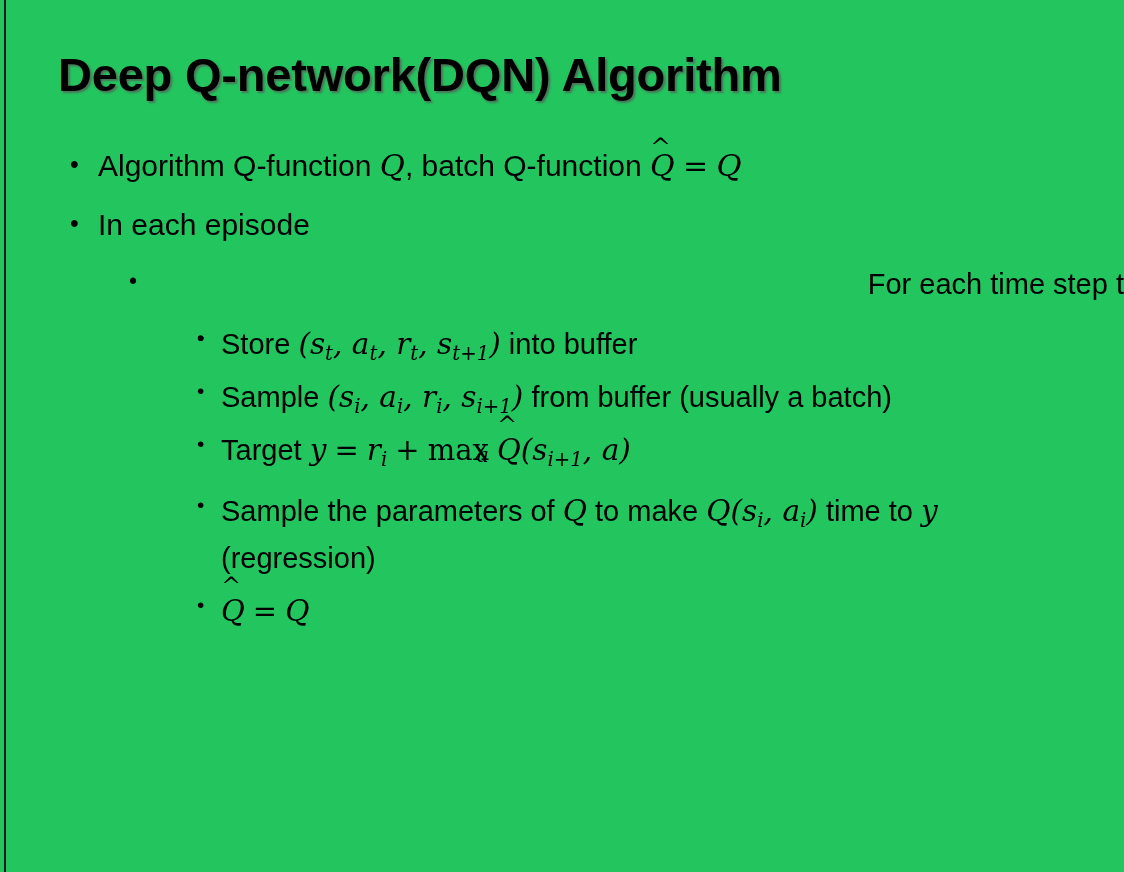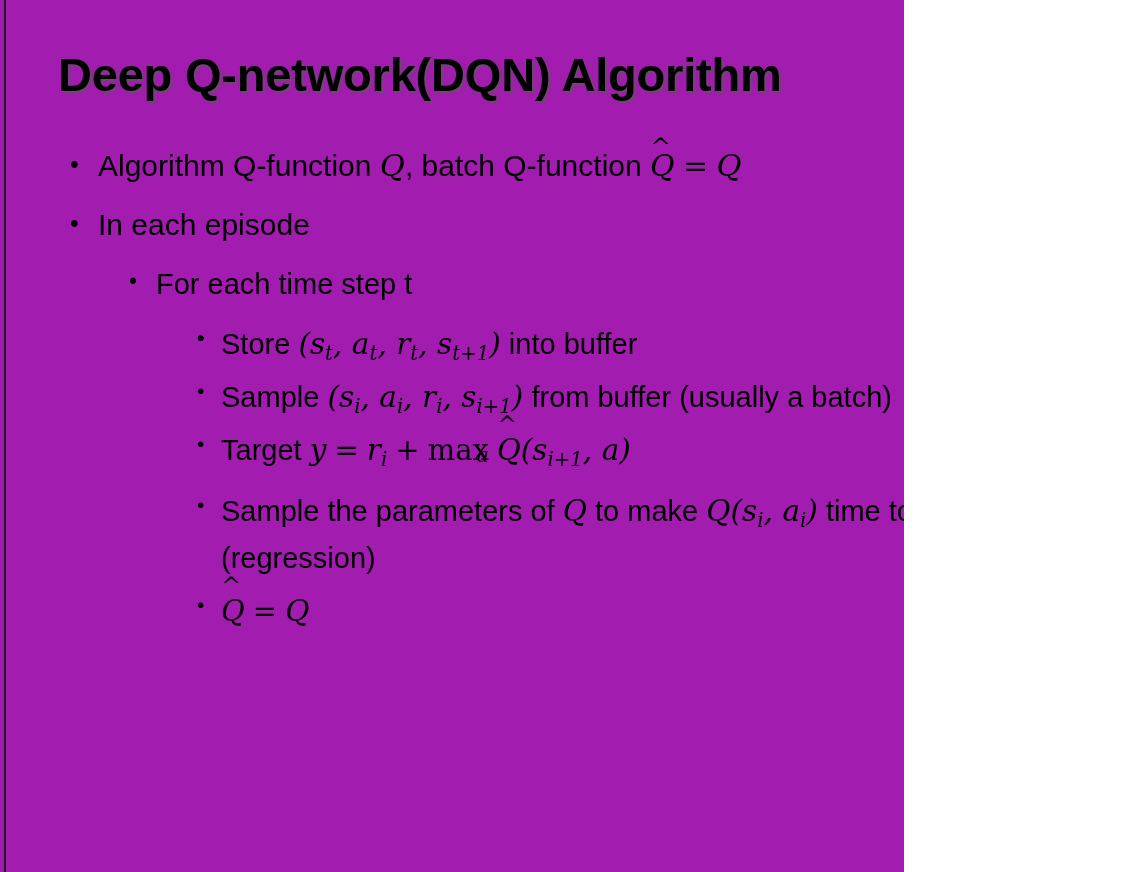--- a/index.html
+++ b/index.html
@@ -8,23 +8,23 @@
     padding: 0;
     background: #ffffff;
   }
   body {
     font-family: "Liberation Sans", sans-serif;
     color: #000000;
   }
 
   .slide {
     position: relative;
-    width: 904px;
+    width: 1124px;
     height: 872px;
-    background: #a21caf;
+    background: #22c55e;
     overflow: hidden;
     box-sizing: border-box;
   }
 
   
   .left-edge-rule {
     position: absolute;
     left: 4px;
     top: 0;
     width: 2px;
@@ -73,21 +73,21 @@
     color: #000000;
   }
 
   
   .lvl1 { padding-left: 98px; margin-bottom: 23px; }
   .lvl1 .dot  { left: 70px; font-size: 25px; top: 4px; }
   .lvl1 .btext { font-size: 30px; line-height: 36px; }
 
   .lvl2 { padding-left: 156px; margin-bottom: 19px; }
   .lvl2 .dot  { left: 129px; font-size: 23px; top: 4px; }
-  .lvl2 .btext { font-size: 29px; line-height: 36px; }
+  .lvl2 .btext { font-size: 29px; line-height: 36px; text-align: right; }
 
   .lvl3 { padding-left: 221px; margin-bottom: 6px; }
   .lvl3 .dot  { left: 197px; font-size: 21px; top: 6px; }
   .lvl3 .btext { font-size: 29px; line-height: 47px; max-width: 860px; }
 
   
   .m {
     font-family: "DejaVu Serif", "Liberation Serif", serif;
     font-style: italic;
     font-size: 1.02em;

